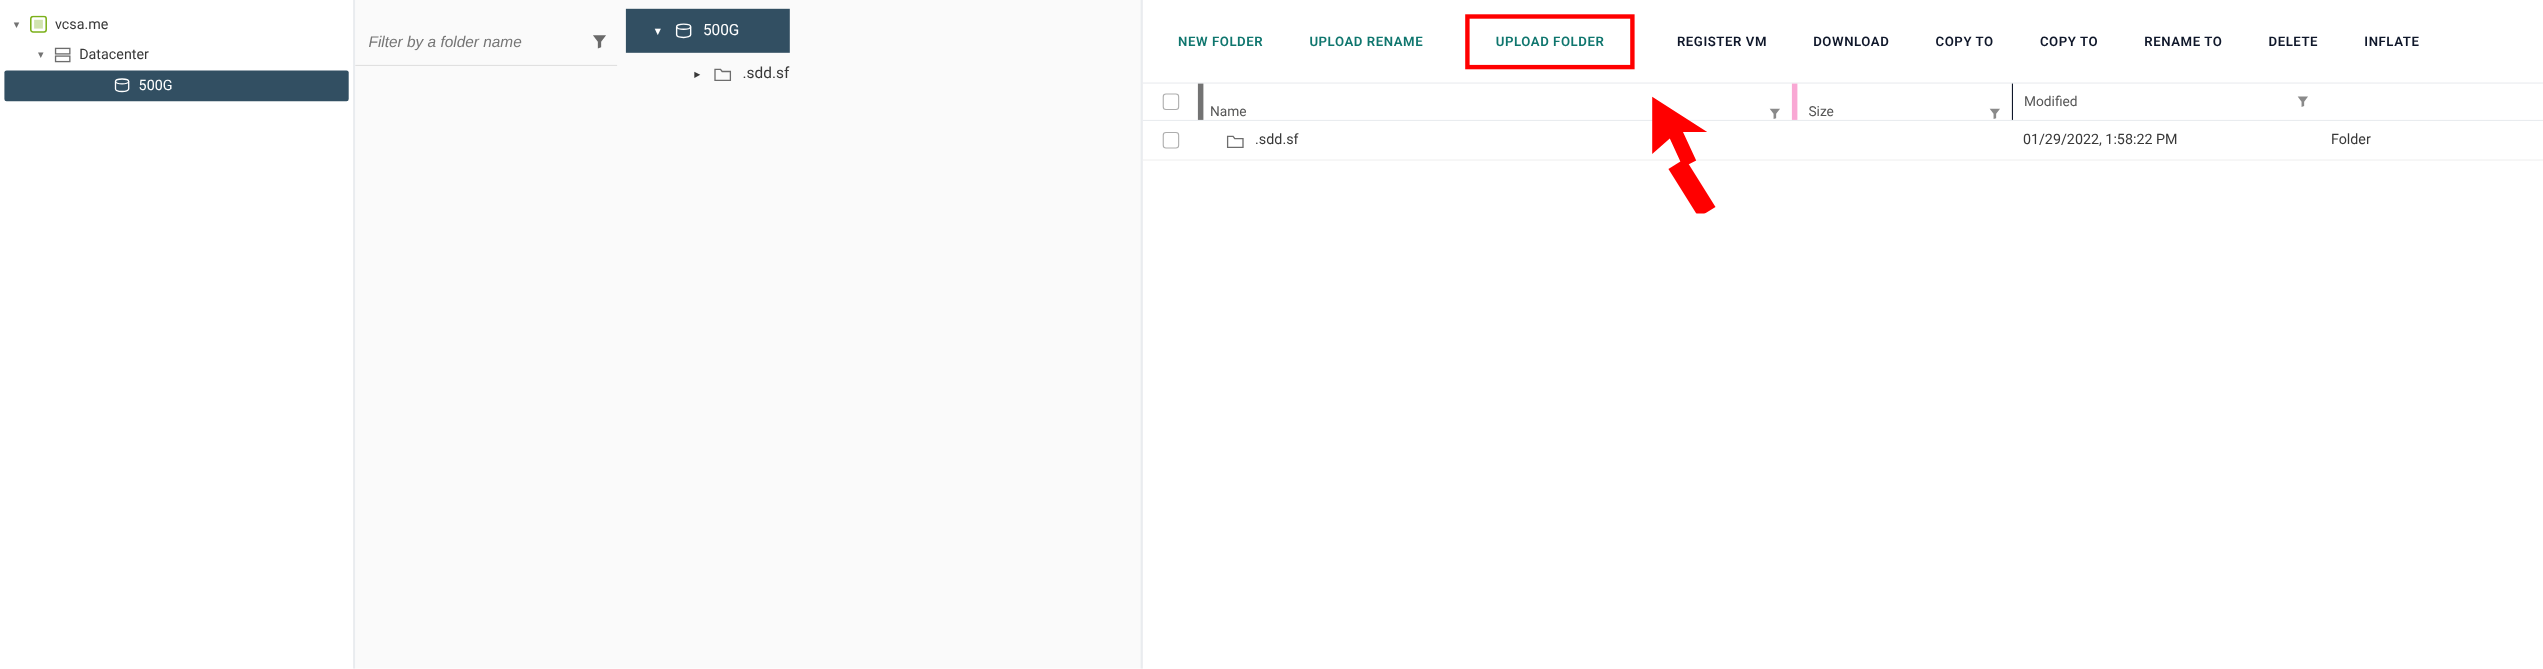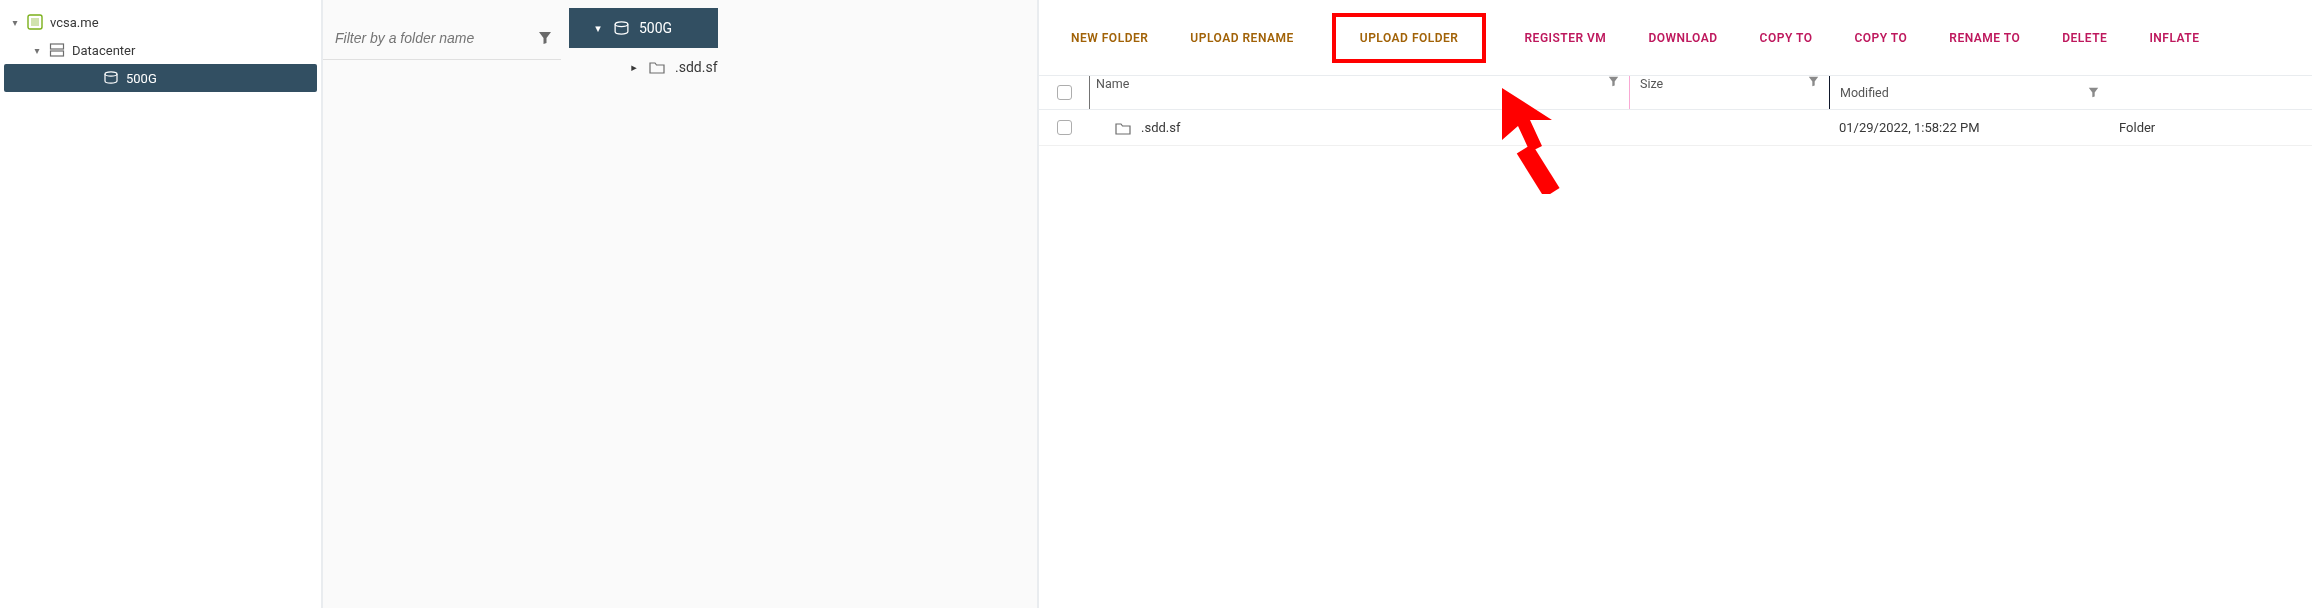--- a/index.html
+++ b/index.html
@@ -125,45 +125,45 @@
     align-items: center;
     gap: 34px;
     padding: 0 28px;
     height: 76px;
     border-bottom: 1px solid #e9ecef;
   }
   .tb-btn {
     font-size: 12px;
     font-weight: 600;
     letter-spacing: 0.5px;
-    color: #a16207;
+    color: #0f766e;
     cursor: pointer;
     padding: 10px 4px;
   }
   .tb-btn.disabled {
-    color: #be185d;
+    color: #0f172a;
     cursor: default;
   }
   .tb-btn.highlighted {
     border: 4px solid #ff0000;
     padding: 14px 24px;
     position: relative;
   }
 
   .table-head {
     display: flex;
     align-items: center;
     height: 34px;
     border-bottom: 1px solid #e9ecef;
     font-size: 12.5px;
     color: #565656;
   }
   .th-check { width: 50px; display:flex; justify-content:center; align-items:center;}
-  .th-name { flex: 0 0 540px; display:flex; align-items:flex-start; padding-left:6px; position:relative; border-left:1px solid #737373; height:100%;}
-  .th-size { flex: 0 0 200px; display:flex; align-items:flex-start; padding-left:10px; position:relative; border-left:1px solid #f9a8d4; height:100%;}
+  .th-name { flex: 0 0 540px; display:flex; align-items:flex-end; padding-left:6px; position:relative; border-left:5px solid #737373; height:100%;}
+  .th-size { flex: 0 0 200px; display:flex; align-items:flex-end; padding-left:10px; position:relative; border-left:5px solid #f9a8d4; height:100%;}
   .th-mod  { flex: 0 0 280px; display:flex; align-items:center; padding-left:10px; position:relative; border-left:1px solid #0f172a; height:100%;}
   .th-type { flex: 1; display:flex; align-items:center; padding-left:10px; border-left:1px solid #e9ecef; height:100%;}
   .col-filter {
     position:absolute;
     right: 10px;
     color:#8a8a8a;
   }
 
   .table-row {
     display:flex;

